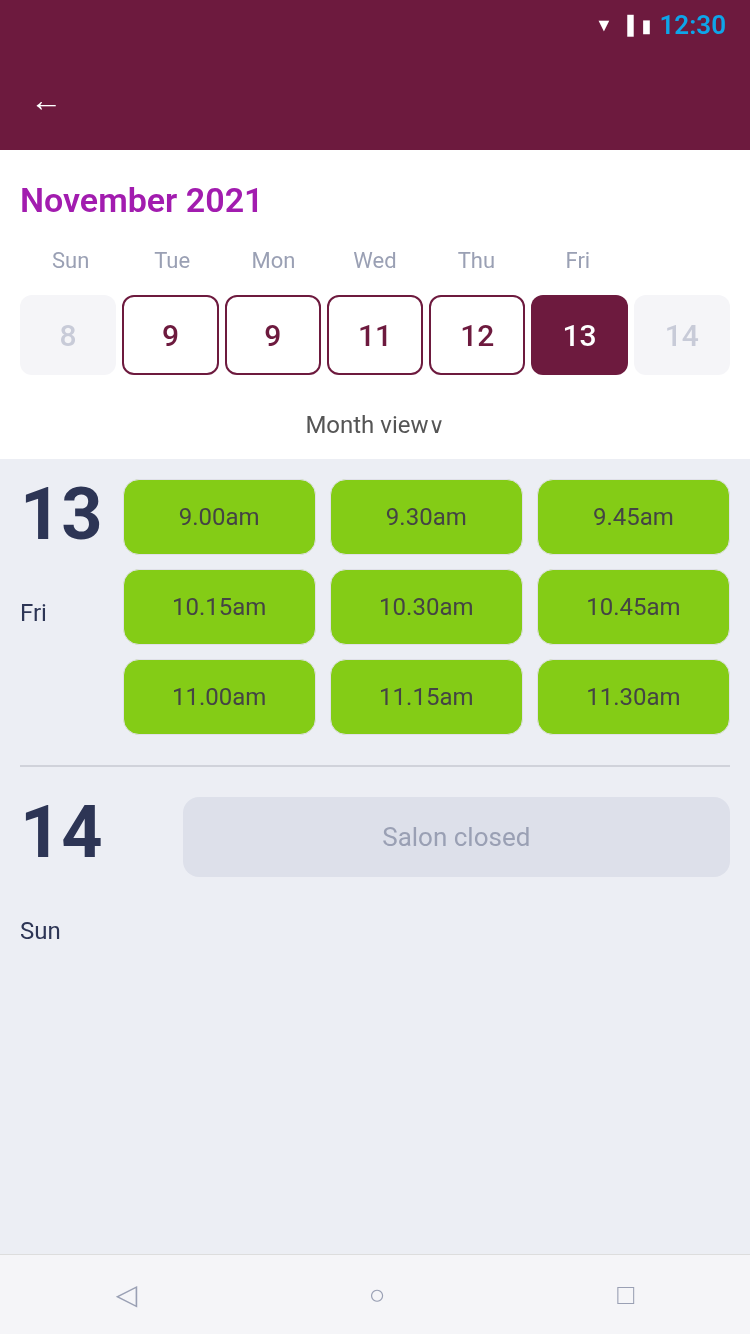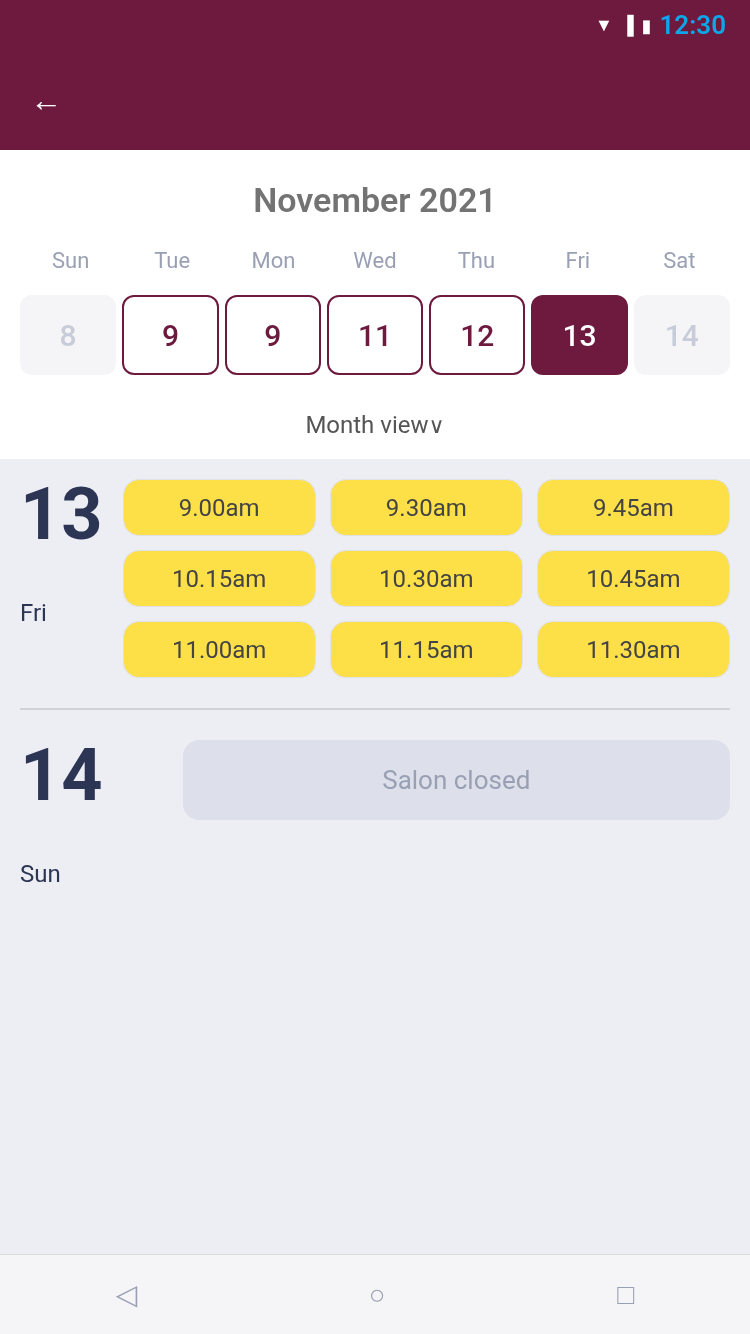--- a/index.html
+++ b/index.html
@@ -59,24 +59,23 @@
       font-size: 38px;
       font-weight: 700;
     }
 
     
     .calendar-section {
       background: white;
       padding: 30px 20px 0;
     }
     .month-title {
-      text-align: center;
       font-size: 34px;
       font-weight: 600;
-      color: #737373;
+      color: #a21caf;
       margin-bottom: 20px;
     }
     .weekday-row {
       display: grid;
       grid-template-columns: repeat(7, 1fr);
       margin-bottom: 10px;
     }
     .weekday-label {
       text-align: center;
       font-size: 22px;
@@ -163,26 +162,26 @@
       font-weight: 400;
       margin-top: 48px;
     }
     .slots-grid {
       display: grid;
       grid-template-columns: repeat(3, 1fr);
       gap: 14px;
       margin-left: 0;
     }
     .slot-cell {
-      background: #fde047;
+      background: #84cc16;
       border-radius: 16px;
       display: flex;
       align-items: center;
       justify-content: center;
-      height: 57px;
+      height: 76px;
       font-size: 24px;
       color: #444;
       font-weight: 400;
       cursor: pointer;
       border: 1px solid #e0e0e8;
     }
 
     .divider {
       height: 2px;
       background: #d0d2da;
@@ -247,21 +246,20 @@
 <div class="calendar-section">
   <div class="month-title">November 2021</div>
 
   <div class="weekday-row">
     <span class="weekday-label">Sun</span>
     <span class="weekday-label">Tue</span>
     <span class="weekday-label">Mon</span>
     <span class="weekday-label">Wed</span>
     <span class="weekday-label">Thu</span>
     <span class="weekday-label">Fri</span>
-    <span class="weekday-label">Sat</span>
   </div>
 
   <div class="days-row">
     <div class="day-cell inactive">8</div>
     <div class="day-cell available">9</div>
     <div class="day-cell available">9</div>
     <div class="day-cell available">11</div>
     <div class="day-cell available">12</div>
     <div class="day-cell selected">13</div>
     <div class="day-cell inactive">14</div>

